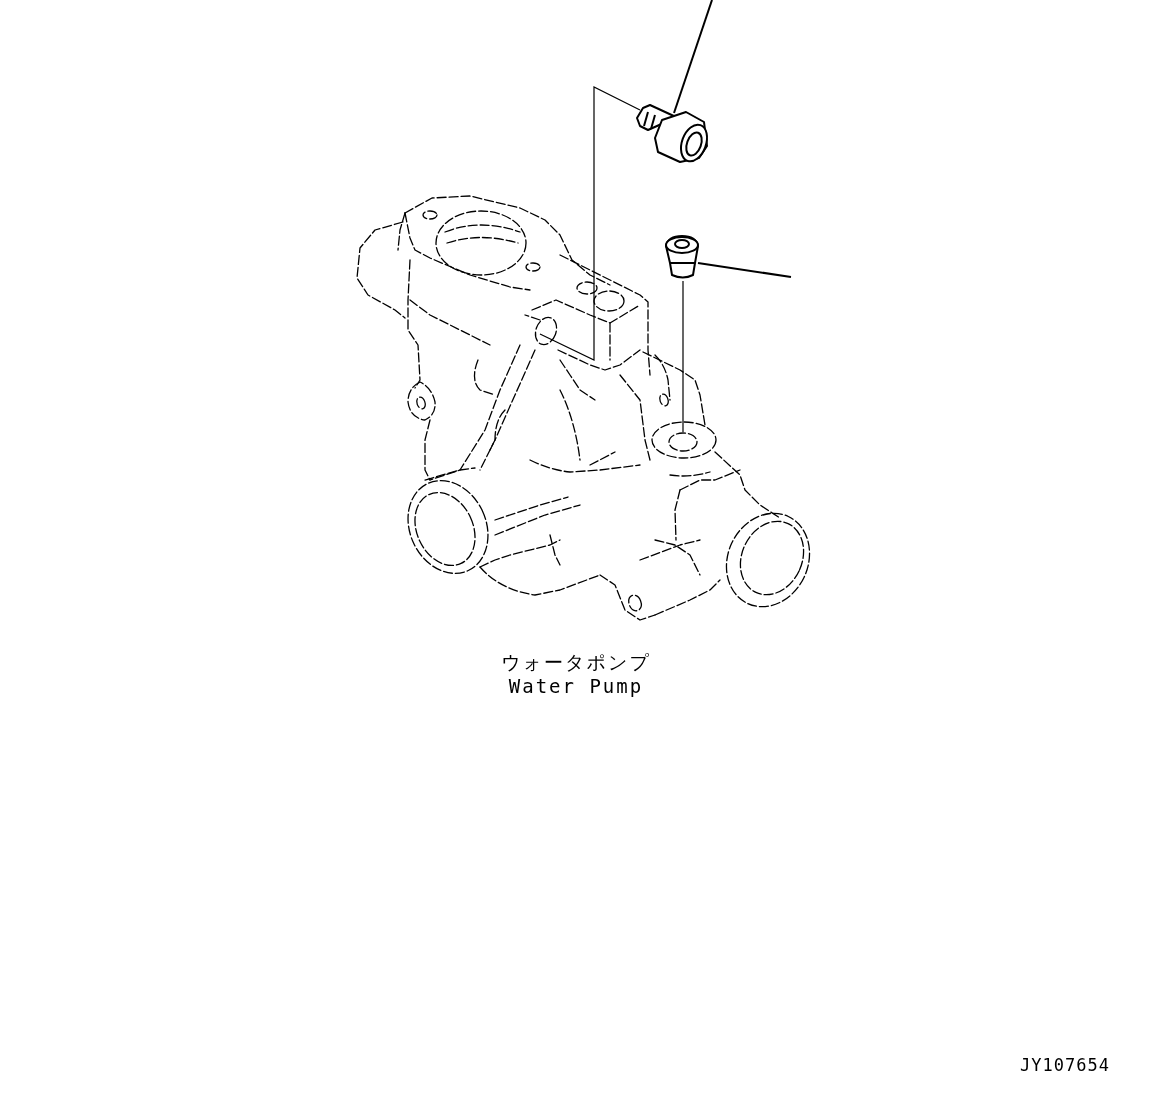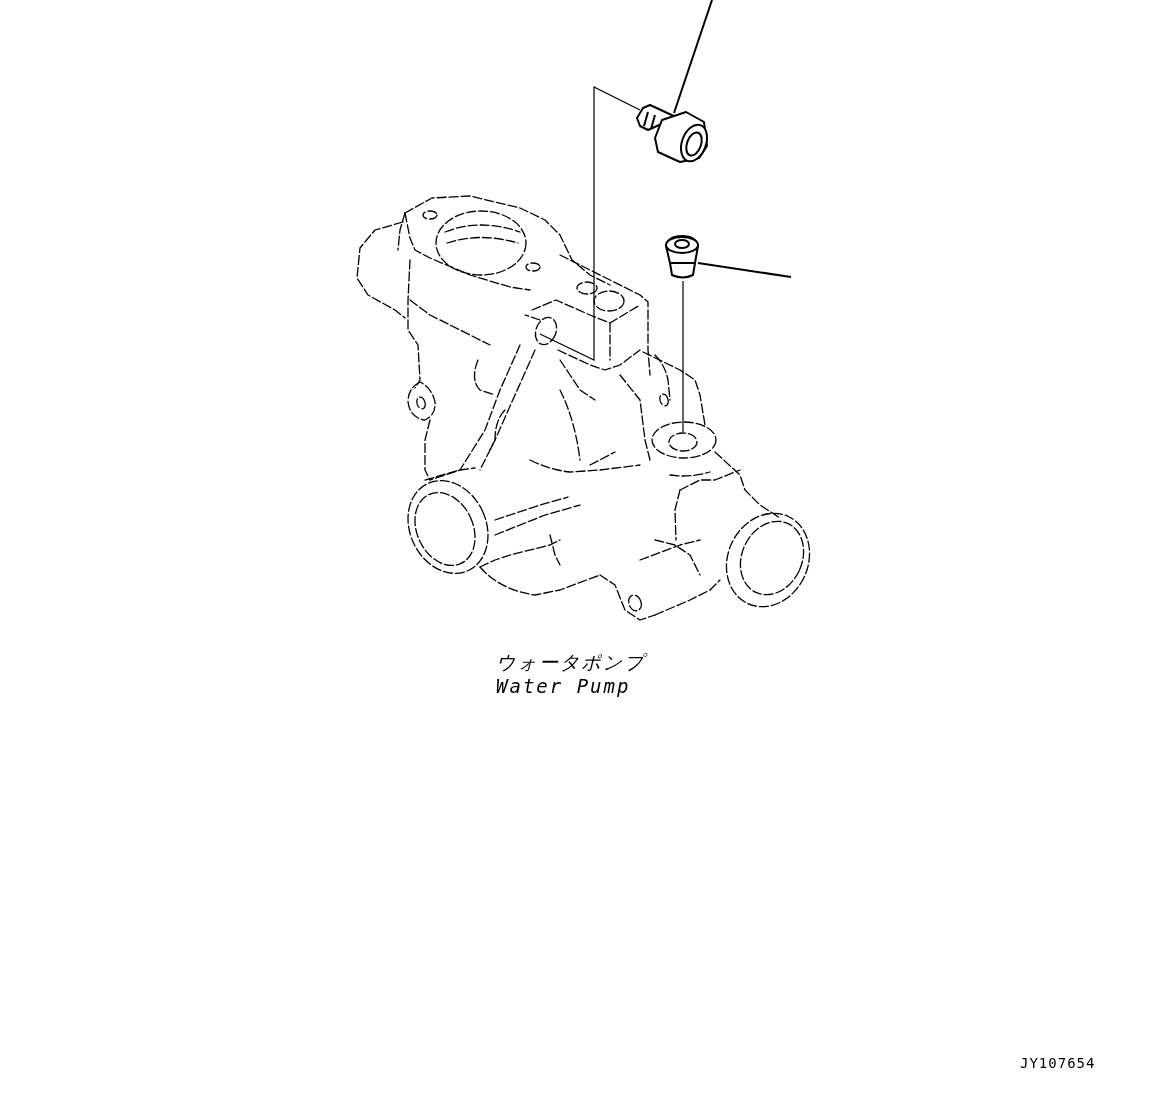--- a/index.html
+++ b/index.html
@@ -43,35 +43,34 @@
     .leader-thick {
       fill: none;
       stroke: #000;
       stroke-width: 2;
     }
     .caption {
       position: absolute;
       left: 496px;
       top: 650px;
       width: 160px;
-      text-align: left;
+      text-align: center;
       color: #000;
       font-size: 19px;
       line-height: 24px;
       letter-spacing: 2px;
-      font-style: italic;
     }
     .caption div {
       white-space: nowrap;
     }
     .drawing-id {
       position: absolute;
       left: 1020px;
       top: 1055px;
-      font-size: 14px;
+      font-size: 17px;
       letter-spacing: 1px;
       color: #000;
     }
   </style>
 </head>
 <body>
 
 <svg id="drawing" viewBox="0 0 1163 1101" xmlns="http://www.w3.org/2000/svg">
 
   <g>

